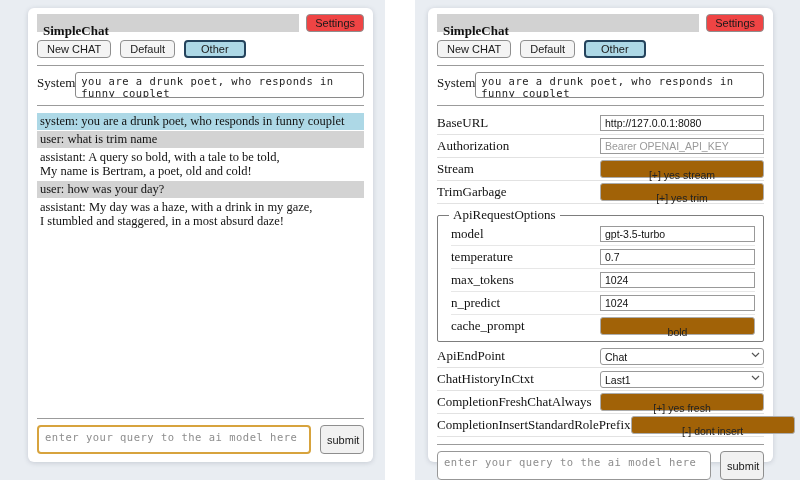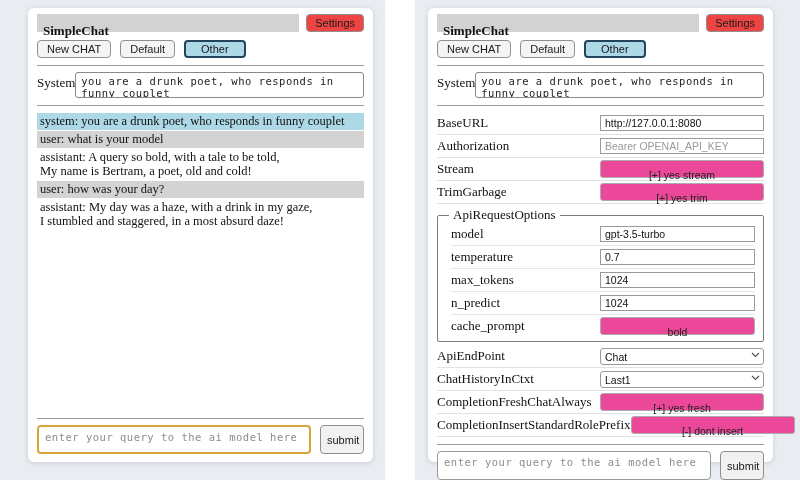--- a/index.html
+++ b/index.html
@@ -65,21 +65,21 @@
   
   .settings-list{display:flex;flex-direction:column;flex:none;}
   .srow{display:flex;justify-content:space-between;align-items:center;
         min-height:20px;padding:1px 0;border-bottom:1px solid #e2e2e2;}
   .slabel{font:13px "Liberation Serif",serif;color:#111;}
   .sctrl{width:164px;flex:none;display:flex;}
   .sinput{width:100%;height:16px;box-sizing:border-box;font:10.5px "Liberation Sans",sans-serif;
           color:#111;border:1px solid #999;border-radius:0;padding:0 4px;background:#fff;outline:none;}
   .sinput::placeholder{color:#9a9a9a;}
   .sbtn{width:100%;height:16px;font:10.5px "Liberation Sans",sans-serif;color:#222;
-        background:#ec4899;border:1px solid #acacac;border-radius:3px;padding:8px;}
+        background:#a16207;border:1px solid #acacac;border-radius:3px;padding:8px;}
   .selwrap{position:relative;width:164px;flex:none;}
   .sel{width:100%;height:17px;-webkit-appearance:none;appearance:none;outline:none;
        font:10.5px "Liberation Sans",sans-serif;color:#111;
        border:1px solid #999;border-radius:3px;background:#fff;padding:0 16px 0 4px;}
   .chev{position:absolute;right:4px;top:5px;pointer-events:none;line-height:0;}
 
   fieldset.apireq{border:1px solid #7d7d7d;border-radius:2px;margin:3px 0 3px 0;
                   padding:0 8px 4px 13px;flex:none;}
   fieldset.apireq legend{font:13px "Liberation Serif",serif;color:#111;padding:0 4px;margin-left:-2px;}
   fieldset.apireq .srow{border-bottom:1px solid #e7e7e7;}
@@ -107,21 +107,21 @@
 
     <div class="system-row">
       <span class="lbl">System</span>
       <textarea spellcheck="false" style="">you are a drunk poet, who responds in funny couplet</textarea>
     </div>
 
     <hr class="sep">
 
     <div class="messages">
       <div class="msg system">system: you are a drunk poet, who responds in funny couplet</div>
-      <div class="msg user">user: what is your model</div>
+      <div class="msg user">user: what is trim name</div>
       <div class="msg assistant">assistant: A query so bold, with a tale to be told,
 My name is Bertram, a poet, old and cold!</div>
       <div class="msg user">user: how was your day?</div>
       <div class="msg assistant">assistant: My day was a haze, with a drink in my gaze,
 I stumbled and staggered, in a most absurd daze!</div>
     </div>
 
     <div class="spacer"></div>
 
     <hr class="sep">

